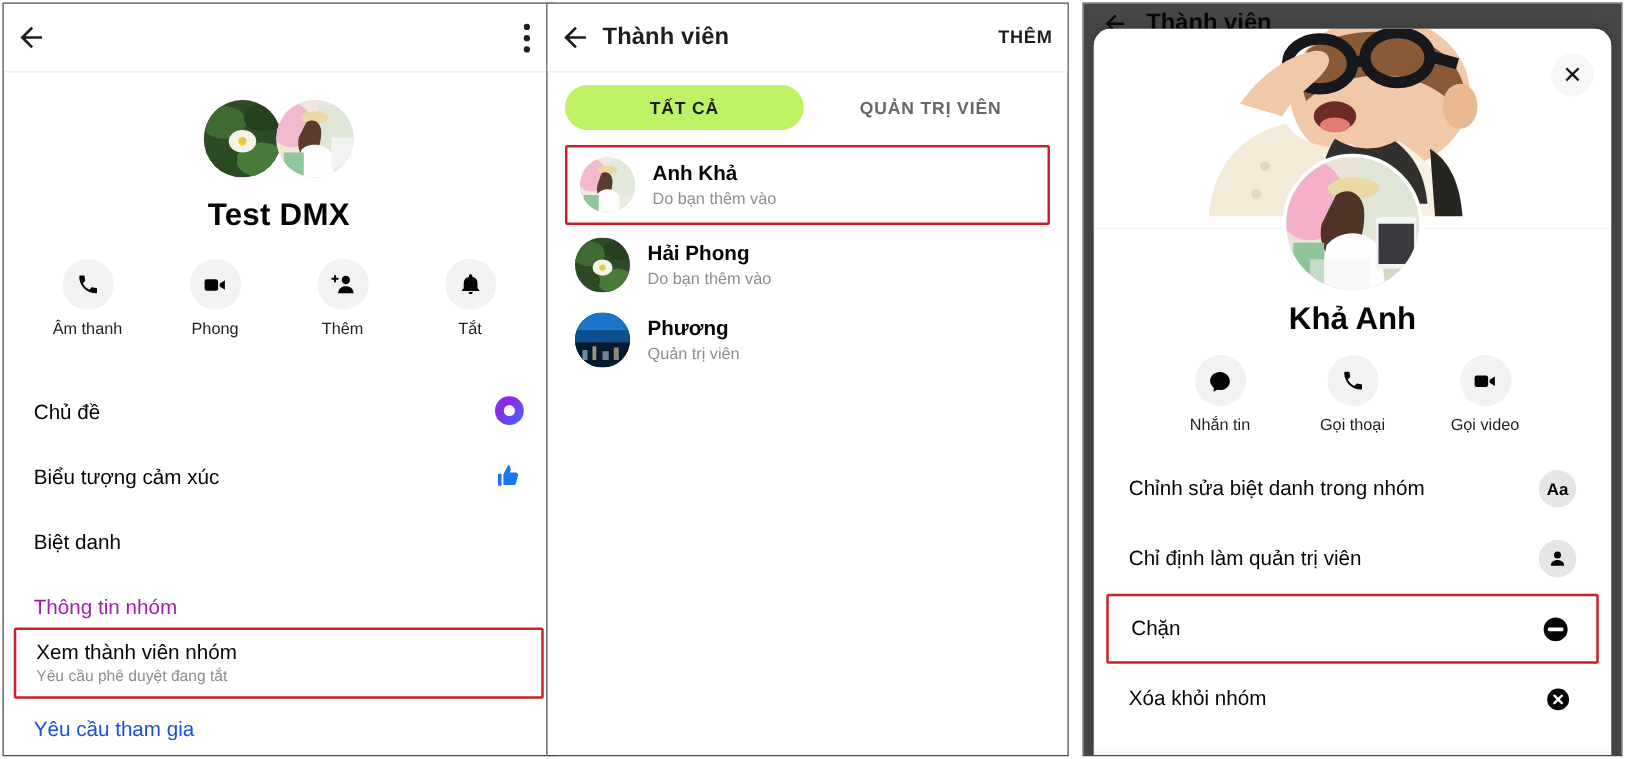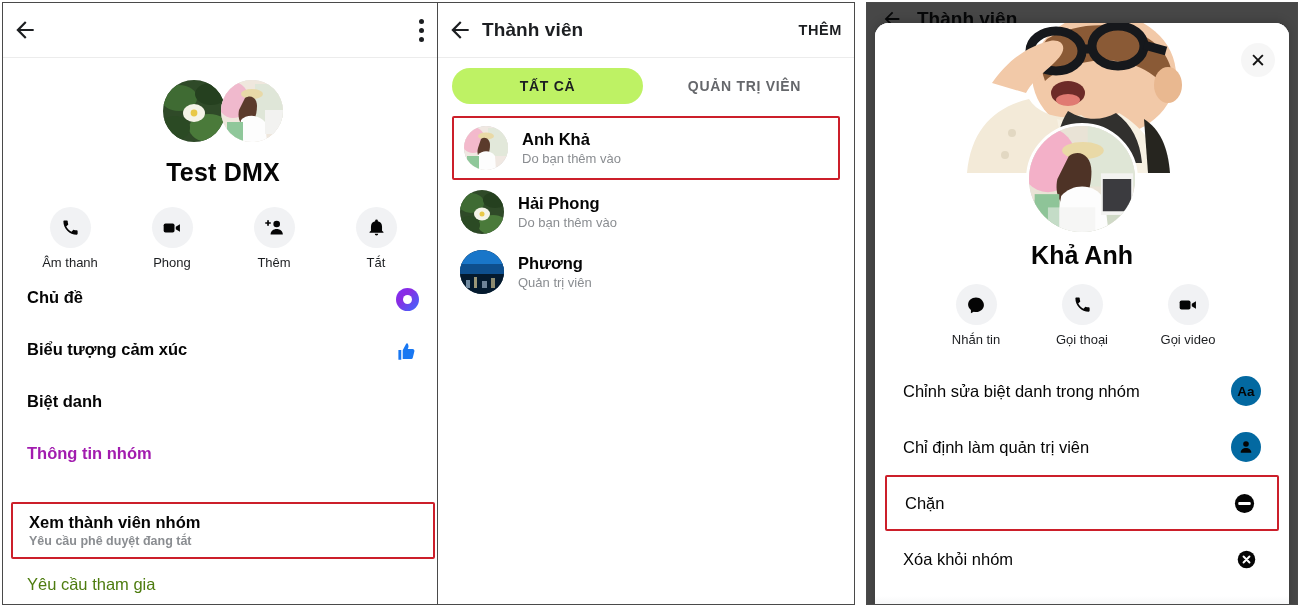--- a/index.html
+++ b/index.html
@@ -73,22 +73,22 @@
   .qa-circle {
     width: 41px; height: 41px; border-radius: 50%;
     background: #f1f2f4;
     margin: 0 auto 7px;
     display: flex; align-items: center; justify-content: center;
   }
   .qa-label { font-size: 13px; color: #1c1e21; }
 
   .rows { margin-top: 18px; }
   .row {
-    display: flex; align-items: flex-start; justify-content: space-between;
-    padding: 0 24px; min-height: 52px; font-weight: bold;
+    display: flex; align-items: flex-end; justify-content: space-between;
+    padding: 0 24px; min-height: 52px;
   }
   .row-main { display: flex; flex-direction: column; justify-content: center; }
   .row-title { font-size: 16.5px; color: #050505; }
   .row-sub { font-size: 12.5px; color: #8a8d91; margin-top: 2px; }
   .row-muted .row-title { color: #a21caf; }
   .row-right { flex: none; display:flex; align-items:center; }
 
   .theme-dot {
     width: 23px; height: 23px; border-radius: 50%;
     background: linear-gradient(135deg,#7b2ff7 0%,#8a2be2 35%,#3a6dff 100%);
@@ -101,21 +101,21 @@
   .highlight {
     border: 2.4px solid #cc1f2a;
     border-radius: 2px;
   }
   #row-view-members.highlight {
     margin: 6px 8px 16px 8px;
     padding: 9px 16px;
   }
 
   .cutoff {
-    padding: 0 24px; font-size: 16.5px; color: #4d7c0f;
+    padding: 0 24px; font-size: 16.5px; color: #1d4ed8;
     margin-top: 16px;
   }
 
   
   .tabs {
     display: flex; align-items: center; padding: 10px 14px 8px;
     gap: 6px;
   }
   .tab {
     flex: 1; text-align: center; padding: 10px 0;
@@ -171,21 +171,21 @@
   }
   .p3-rows { margin-top: 16px; }
   .p3-row {
     display:flex; align-items:center; justify-content:space-between;
     padding: 0 28px; min-height: 56px;
   }
   .p3-row.highlight { margin: 0 10px; padding: 0 18px; }
   .p3-title { font-size: 16.5px; color: #050505; }
   .p3-ic {
     width: 30px; height: 30px; border-radius: 50%;
-    background: #0369a1; display:flex; align-items:center; justify-content:center;
+    background: #e5e5e5; display:flex; align-items:center; justify-content:center;
     font-size: 13.5px; font-weight: 700; color:#050505; flex:none;
   }
   .p3-ic.plain { background: transparent; }
   .sheet-bottom {
     position:absolute; left:0; right:0; bottom:0; height: 14px;
     background: linear-gradient(180deg,#fff 0%, #f0f1f3 100%);
   }
 </style>
 </head>
 <body>

